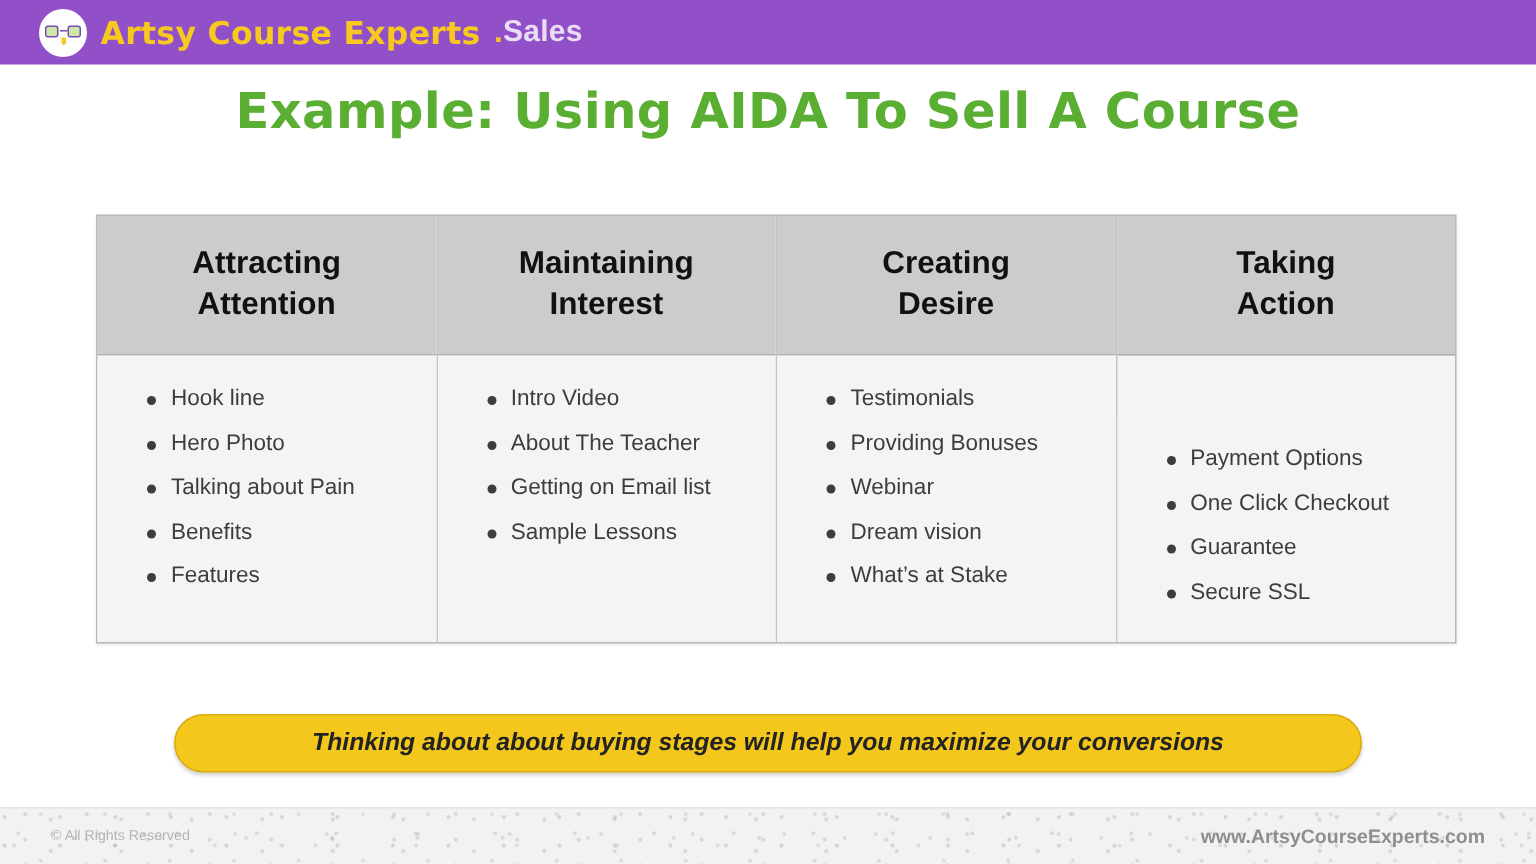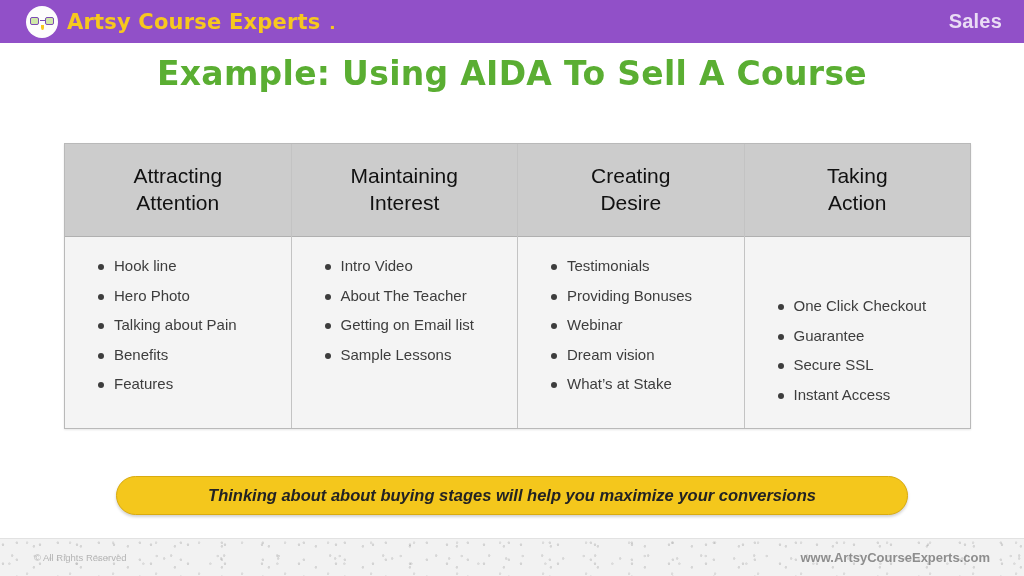--- a/index.html
+++ b/index.html
@@ -20,21 +20,20 @@
   }
 
   
   .topbar {
     position: absolute;
     left: 0; top: 0;
     width: 1024px; height: 43px;
     background: #9150c8;
     display: flex;
     align-items: center;
-    justify-content: space-between;
     padding: 0 22px 0 26px;
   }
 
   .brand {
     display: flex;
     align-items: center;
     gap: 9px;
   }
 
   .brand-mark {
@@ -130,21 +129,21 @@
     border-bottom: 1px solid #b0b0b0;
     display: flex;
     align-items: center;
     justify-content: center;
     text-align: center;
     padding: 0 8px;
   }
   .col-head-text {
     font-family: "Liberation Sans", sans-serif;
     font-size: 21px;
-    font-weight: 400;
+    font-weight: 700;
     color: #111111;
     line-height: 1.28;
   }
 
   .col-body {
     flex: 1 1 auto;
     background: #f4f4f4;
     padding: 21px 0 0 0;
   }
 
@@ -363,33 +362,33 @@
       <div class="col-head">
         <div class="col-head-text">
           <span>Taking</span><br>
           <span>Action</span>
         </div>
       </div>
       <div class="col-body">
         <ul class="bullet-list">
           <li class="bullet-item">
             <span class="bullet-dot"></span>
+            <span class="bullet-text">Payment Options</span>
+          </li>
+          <li class="bullet-item">
+            <span class="bullet-dot"></span>
             <span class="bullet-text">One Click Checkout</span>
           </li>
           <li class="bullet-item">
             <span class="bullet-dot"></span>
             <span class="bullet-text">Guarantee</span>
           </li>
           <li class="bullet-item">
             <span class="bullet-dot"></span>
             <span class="bullet-text">Secure SSL</span>
-          </li>
-          <li class="bullet-item">
-            <span class="bullet-dot"></span>
-            <span class="bullet-text">Instant Access</span>
           </li>
         </ul>
       </div>
     </div>
 
   </div>
 
   <div class="callout">
     <span class="callout-text">Thinking about about buying stages will help you maximize your conversions</span>
   </div>

